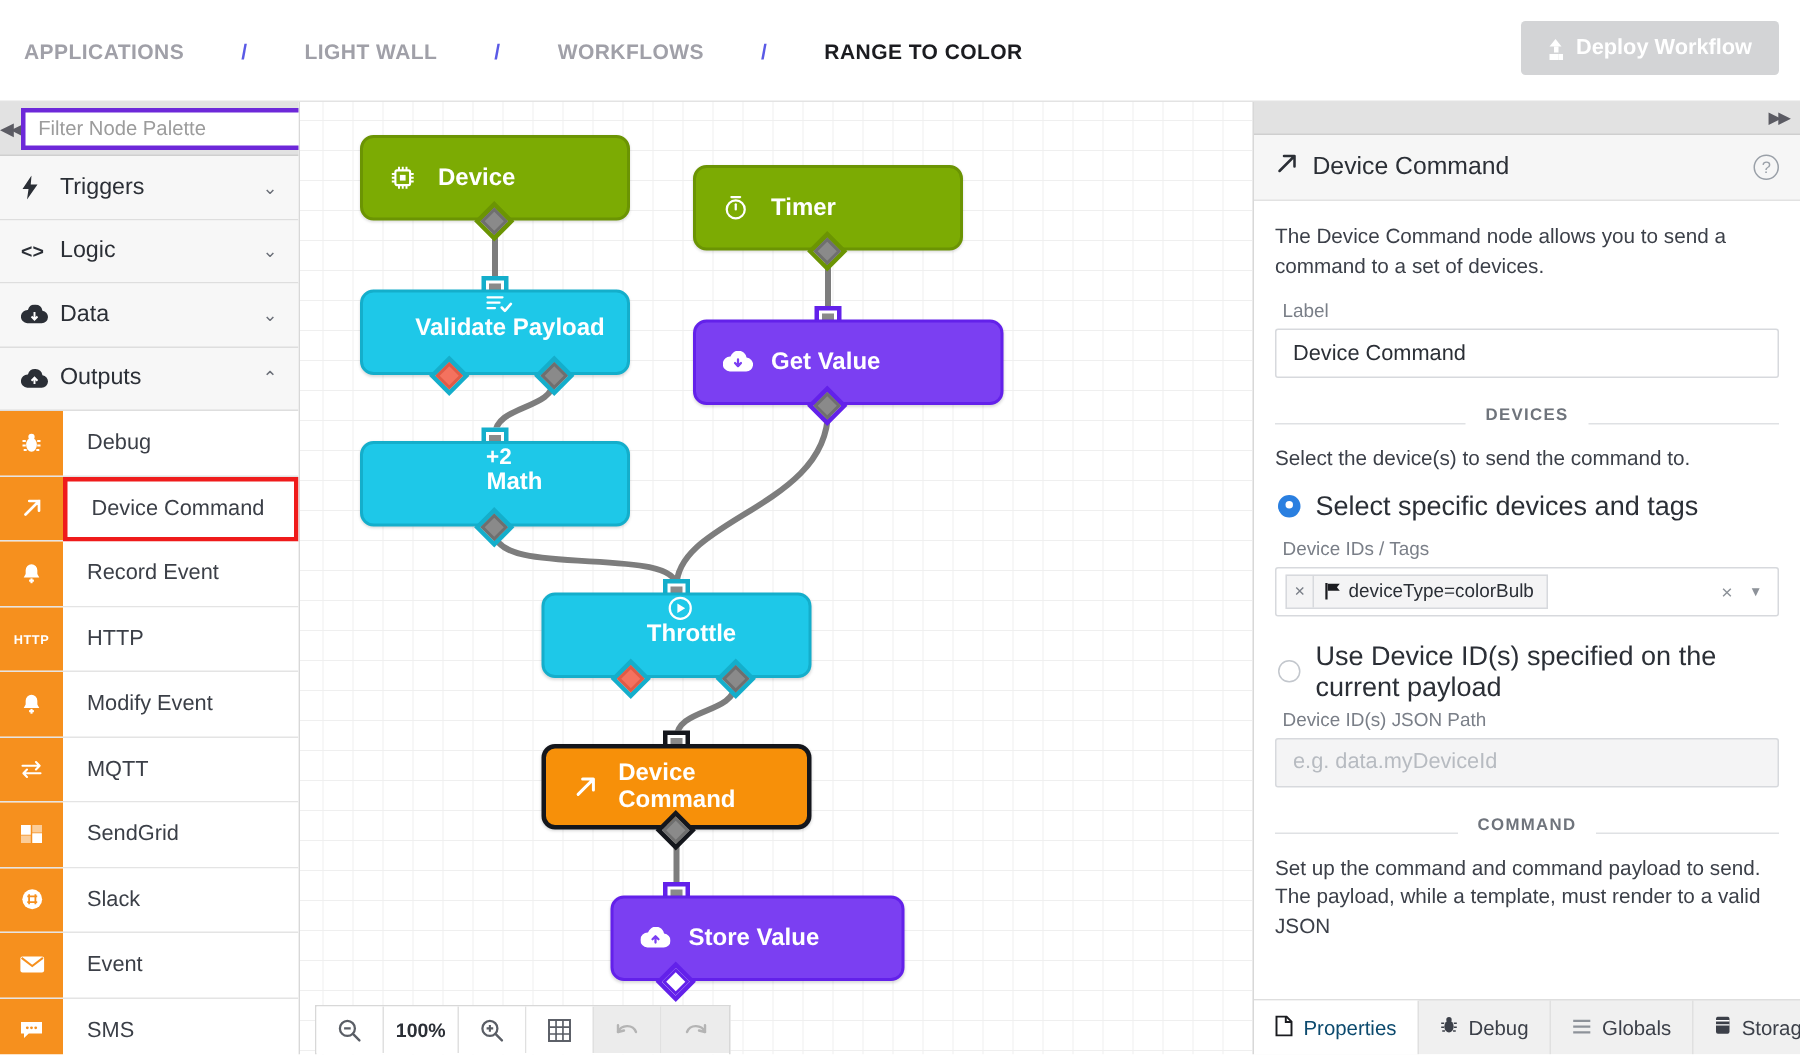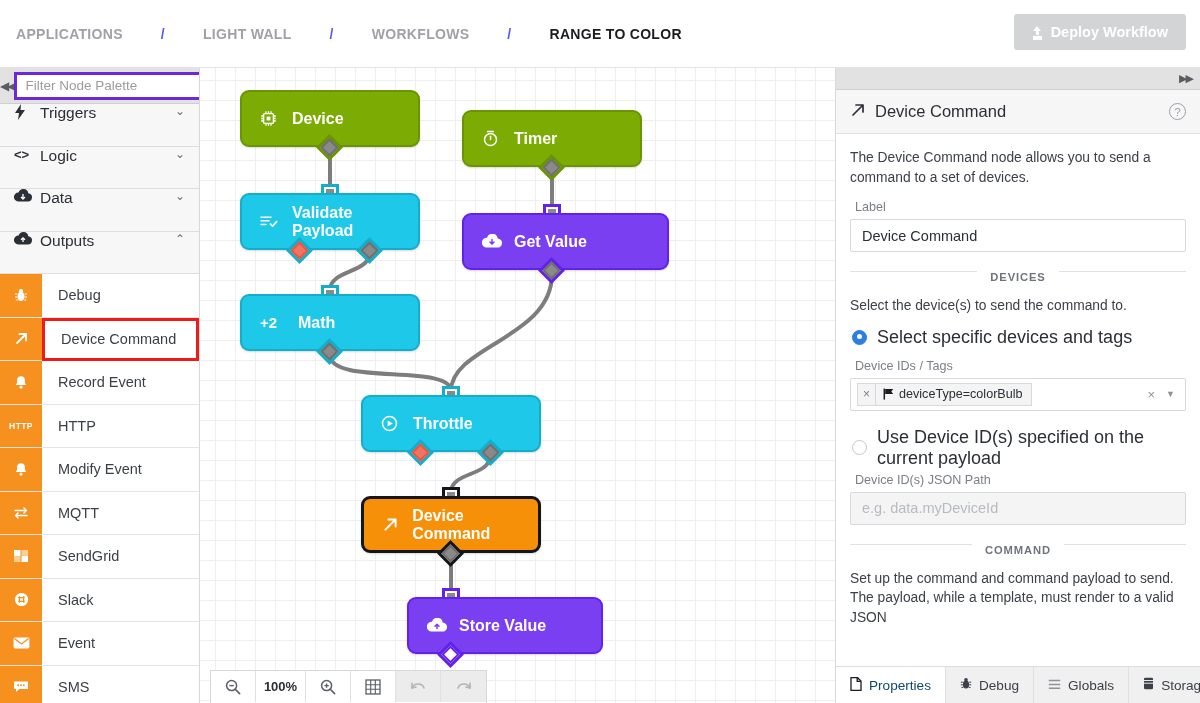--- a/index.html
+++ b/index.html
@@ -55,21 +55,21 @@
     color: #5b5b63; font-size: 12px; letter-spacing: -2px; cursor: pointer;
   }
   #filter-input {
     flex: 1; height: 28px; margin-right: 3px; border: 3px solid #6d28d9;
     background: #fff; font-size: 13.5px; color: #333; padding: 0 8px;
     font-family: "Liberation Sans", sans-serif;
   }
   #filter-input::placeholder { color: #9c9c9c; }
 
   .cat {
-    height: 42.5px; display: flex; align-items: flex-start; padding: 0 14px;
+    height: 42.5px; display: flex; align-items: center; padding: 0 14px;
     border-bottom: 1px solid #dedede; background: #f7f7f7; cursor: pointer;
   }
   .cat .cat-ico {
     width: 22px; color: #2b2f36; font-size: 15px; display: flex; align-items: center;
   }
   .cat .cat-label {
     flex: 1; font-size: 15.5px; color: #2b2f36; font-weight: 500; margin-left: 4px;
   }
   .chev { color: #6b6f78; font-size: 12px; }
 
@@ -106,21 +106,21 @@
 
   .wnode {
     position: absolute; border-radius: 9px;
     display: flex; align-items: center; padding-left: 18px;
     color: #ffffff; font-size: 16px; font-weight: bold;
     box-shadow: 0 1px 2px rgba(0,0,0,.15);
   }
   .wnode .wico { width: 30px; display: flex; align-items: center; font-size: 16px; font-weight: normal;}
   .wnode .wlbl { margin-left: 2px; }
   .n-green  { background: #7cab03; border: 2px solid #6b9403; }
-  .n-cyan   { background: #1ec8e8; border: 2px solid #14aecb; }
+  .n-cyan   { background: #1ec8e8; border: 2px solid #14aecb; flex-direction: column; }
   .n-purple { background: #7b3ff2; border: 2px solid #6321ea; }
   .n-orange { background: #f79009; border: 3px solid #14161c; }
 
   
   .dwrap { position: absolute; width: 19px; height: 19px; }
   .dwrap .ring { position:absolute; left:0; top:0; width:19px; height:19px;
     transform: rotate(45deg); border: 3px solid transparent; }
   .dwrap .inner { position:absolute; left:3px; top:3px; width:13px; height:13px;
     transform: rotate(45deg); background:#8a8a8a; border:2px solid #6f6f6f; }
   .dwrap.green .ring { border-color: #6b9403; }
@@ -177,21 +177,21 @@
   .rp-desc { font-size: 13.8px; color: #3c4049; line-height: 1.42; }
   .fld-label { font-size: 12.6px; color: #7a7f88; margin: 13px 0 5px 5px; }
   .txt-input {
     width: 100%; height: 33px; border: 1px solid #d7d9dd; border-radius: 2px;
     padding: 0 11px; font-size: 14.5px; color: #2b2f36; background: #fff;
     font-family: "Liberation Sans", sans-serif;
   }
   .txt-input.muted { background: #f4f4f5; color: #b7bbc1; }
   .txt-input.muted::placeholder { color: #b7bbc1; }
   .divider {
-    display: flex; align-items: flex-start; margin: 19px 0 13px 0;
+    display: flex; align-items: flex-end; margin: 19px 0 13px 0;
     font-size: 11.2px; color: #6f747c; letter-spacing: .9px; font-weight: bold;
   }
   .divider::before, .divider::after {
     content: ""; flex: 1; height: 1px; background: #dfe1e4;
   }
   .divider span { padding: 0 13px; }
   .radio-row { display: flex; align-items: center; margin: 6px 0 4px 2px; }
   .radio {
     width: 15px; height: 15px; border-radius: 50%; border: 1.5px solid #c3c7cd;
     background: #fff; margin-right: 10px; flex-shrink: 0; position: relative;

